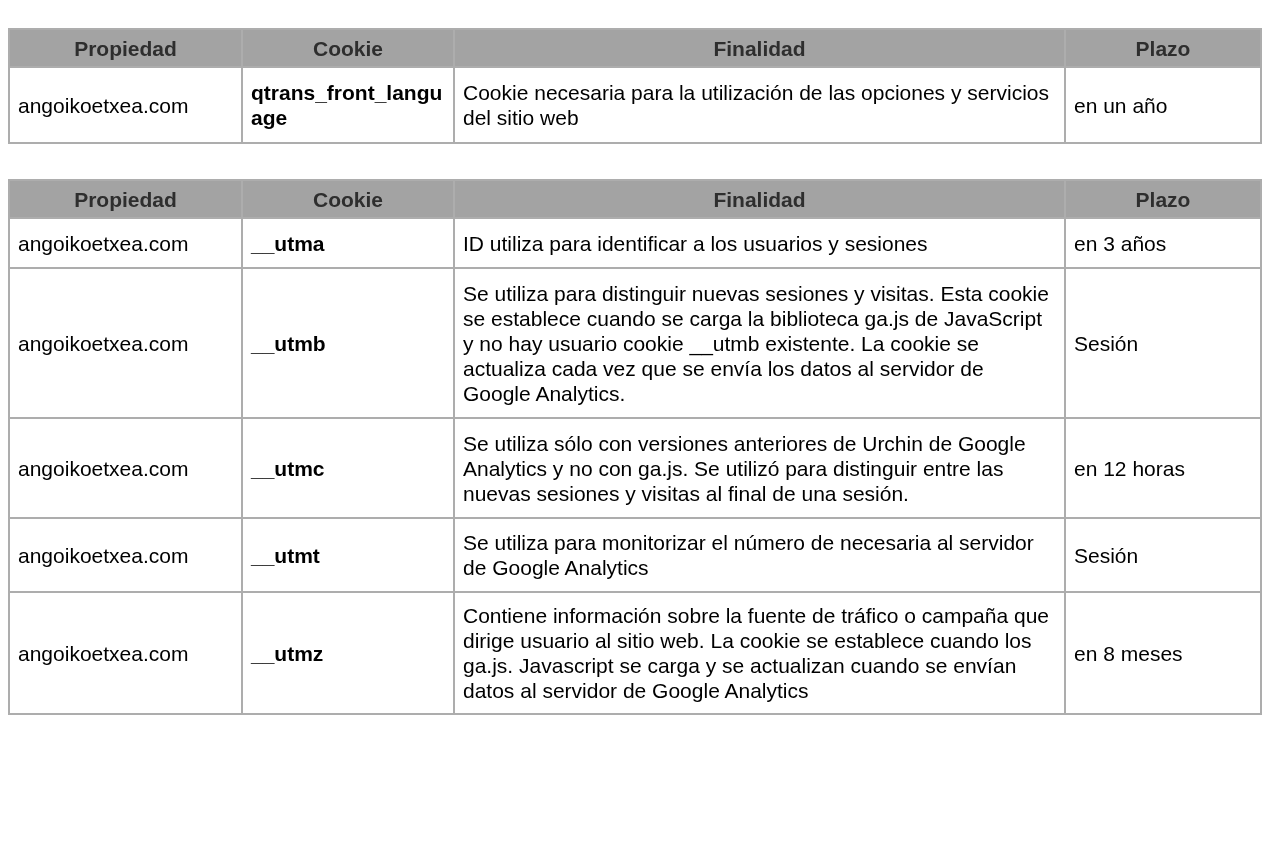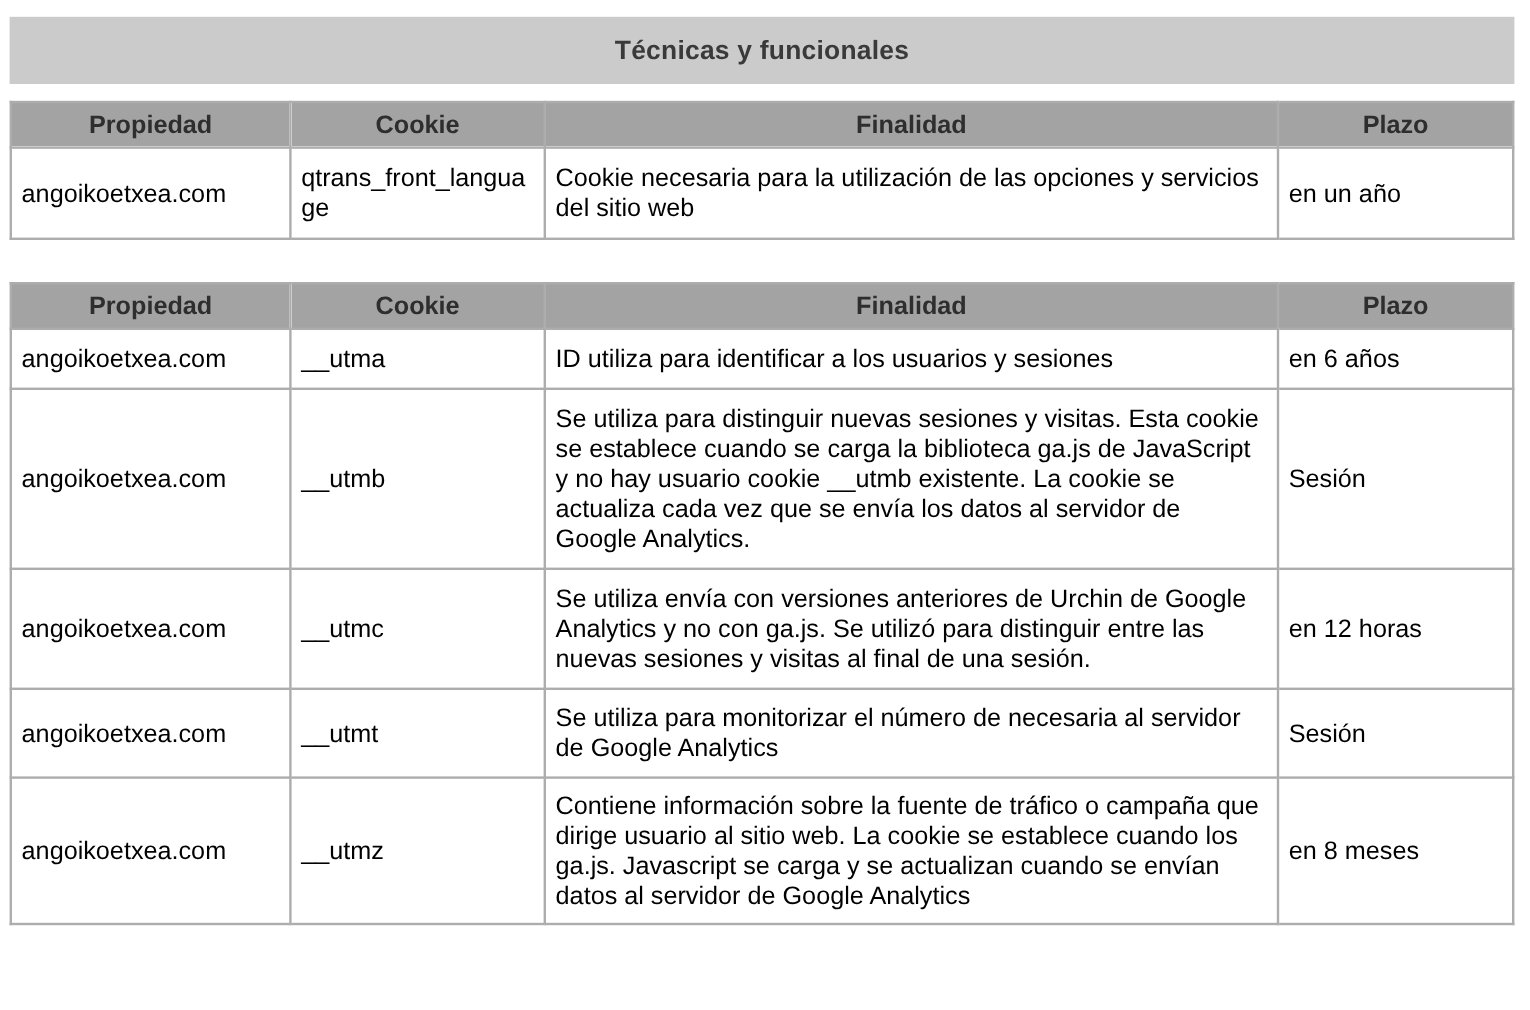--- a/index.html
+++ b/index.html
@@ -50,38 +50,35 @@
     overflow: hidden;
   }
   th {
     background: #a3a3a3;
     font-weight: bold;
     color: #2e2e2e;
     text-align: center;
     height: 28px;
   }
   td { text-align: left; background: #ffffff; }
-  .cell-cookie { font-weight: normal; word-break: break-all; }
+  .cell-cookie { font-weight: bold; word-break: break-all; }
   .cell-plazo  { }
   
   .t1 tr.data-row       { height: 76px; }
   .t2 tr.r0             { height: 50px; }
   .t2 tr.r1             { height: 150px; }
   .t2 tr.r2             { height: 100px; }
   .t2 tr.r3             { height: 74px; }
   .t2 tr.r4             { height: 122px; }
 </style>
 </head>
 <body>
 
 <div class="page">
 
-  <div class="section-banner">
-    <span>Técnicas y funcionales</span>
-  </div>
   <div class="banner-gap"></div>
   <table class="cookie-table t1">
     <colgroup>
       <col class="col-propiedad">
         <col class="col-cookie">
         <col class="col-finalidad">
         <col class="col-plazo">
     </colgroup>
     <thead>
       <tr>
@@ -117,32 +114,32 @@
         <th>Cookie</th>
         <th>Finalidad</th>
         <th>Plazo</th>
       </tr>
     </thead>
     <tbody>
       <tr class="r0">
         <td class="cell-propiedad">angoikoetxea.com</td>
         <td class="cell-cookie">__utma</td>
         <td class="cell-finalidad">ID utiliza para identificar a los usuarios y sesiones</td>
-        <td class="cell-plazo">en 6 años</td>
+        <td class="cell-plazo">en 3 años</td>
       </tr>
       <tr class="r1">
         <td class="cell-propiedad">angoikoetxea.com</td>
         <td class="cell-cookie">__utmb</td>
         <td class="cell-finalidad">Se utiliza para distinguir nuevas sesiones y visitas. Esta cookie se establece cuando se carga la biblioteca ga.js de JavaScript y no hay usuario cookie __utmb existente. La cookie se actualiza cada vez que se envía los datos al servidor de Google Analytics.</td>
         <td class="cell-plazo">Sesión</td>
       </tr>
       <tr class="r2">
         <td class="cell-propiedad">angoikoetxea.com</td>
         <td class="cell-cookie">__utmc</td>
-        <td class="cell-finalidad">Se utiliza envía con versiones anteriores de Urchin de Google Analytics y no con ga.js. Se utilizó para distinguir entre las nuevas sesiones y visitas al final de una sesión.</td>
+        <td class="cell-finalidad">Se utiliza sólo con versiones anteriores de Urchin de Google Analytics y no con ga.js. Se utilizó para distinguir entre las nuevas sesiones y visitas al final de una sesión.</td>
         <td class="cell-plazo">en 12 horas</td>
       </tr>
       <tr class="r3">
         <td class="cell-propiedad">angoikoetxea.com</td>
         <td class="cell-cookie">__utmt</td>
         <td class="cell-finalidad">Se utiliza para monitorizar el número de necesaria al servidor de Google Analytics</td>
         <td class="cell-plazo">Sesión</td>
       </tr>
       <tr class="r4">
         <td class="cell-propiedad">angoikoetxea.com</td>

